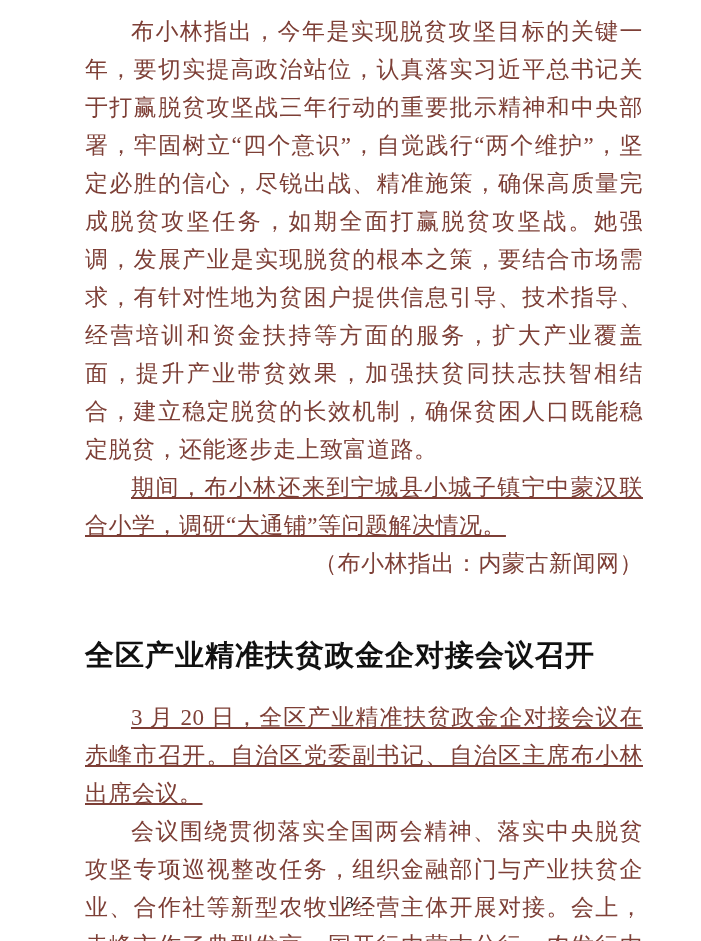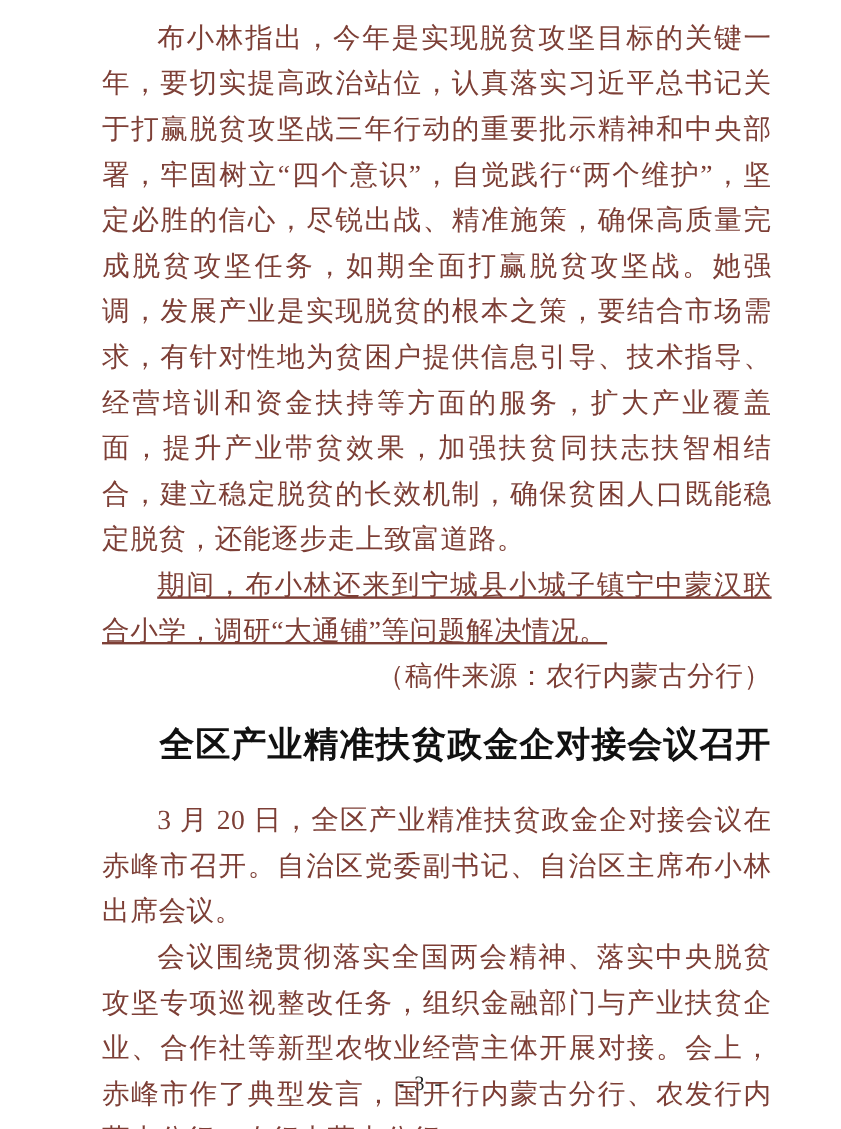--- a/index.html
+++ b/index.html
@@ -32,22 +32,22 @@
   }
   .source-line {
     margin: 0;
     text-align: right;
     font-size: 23px;
     line-height: 38px;
     letter-spacing: 0.5px;
     color: #7d3f36; 
   }
   .article-title {
-    margin: 18px 0 24px 0;
-    text-align: right;
+    margin: 52px 0 24px 0;
+    text-align: left;
     font-size: 29px;
     line-height: 40px;
     font-weight: bold;
     letter-spacing: 1px;
     color: #111111; 
   }
   .page-number {
     position: absolute;
     left: 0;
     right: 0;
@@ -59,19 +59,19 @@
     font-family: "Liberation Serif", serif;
   }
 </style>
 </head>
 <body>
 
 <div class="page" style="background: rgb(255, 255, 255);">
   <div class="content">
     <p class="body-para" style="color: rgb(125, 63, 54);">布小林指出，今年是实现脱贫攻坚目标的关键一年，要切实提高政治站位，认真落实习近平总书记关于打赢脱贫攻坚战三年行动的重要批示精神和中央部署，牢固树立“四个意识”，自觉践行“两个维护”，坚定必胜的信心，尽锐出战、精准施策，确保高质量完成脱贫攻坚任务，如期全面打赢脱贫攻坚战。她强调，发展产业是实现脱贫的根本之策，要结合市场需求，有针对性地为贫困户提供信息引导、技术指导、经营培训和资金扶持等方面的服务，扩大产业覆盖面，提升产业带贫效果，加强扶贫同扶志扶智相结合，建立稳定脱贫的长效机制，确保贫困人口既能稳定脱贫，还能逐步走上致富道路。</p>
     <p class="body-para" style="color: rgb(125, 63, 54); text-decoration: underline;">期间，布小林还来到宁城县小城子镇宁中蒙汉联合小学，调研“大通铺”等问题解决情况。</p>
-    <p class="source-line" style="color: rgb(125, 63, 54);">（稿件来源：农行内蒙古分行）</p>
+    <p class="source-line" style="color: rgb(125, 63, 54);">（布小林指出：内蒙古新闻网）</p>
     <h1 class="article-title" style="color: rgb(17, 17, 17);">全区产业精准扶贫政金企对接会议召开</h1>
-    <p class="body-para" style="color: rgb(125, 63, 54);">3 月 20 日，全区产业精准扶贫政金企对接会议在赤峰市召开。自治区党委副书记、自治区主席布小林出席会议。</p>
+    <p class="body-para" style="color: rgb(125, 63, 54); text-decoration: underline;">3 月 20 日，全区产业精准扶贫政金企对接会议在赤峰市召开。自治区党委副书记、自治区主席布小林出席会议。</p>
     <p class="body-para" style="color: rgb(125, 63, 54);">会议围绕贯彻落实全国两会精神、落实中央脱贫攻坚专项巡视整改任务，组织金融部门与产业扶贫企业、合作社等新型农牧业经营主体开展对接。会上，赤峰市作了典型发言，国开行内蒙古分行、农发行内蒙古分行、农行内蒙古分行、</p>
   </div>
   <div class="page-number" style="color: rgb(34, 34, 34);">- 3 -</div>
 </div>
 
 </body></html>

